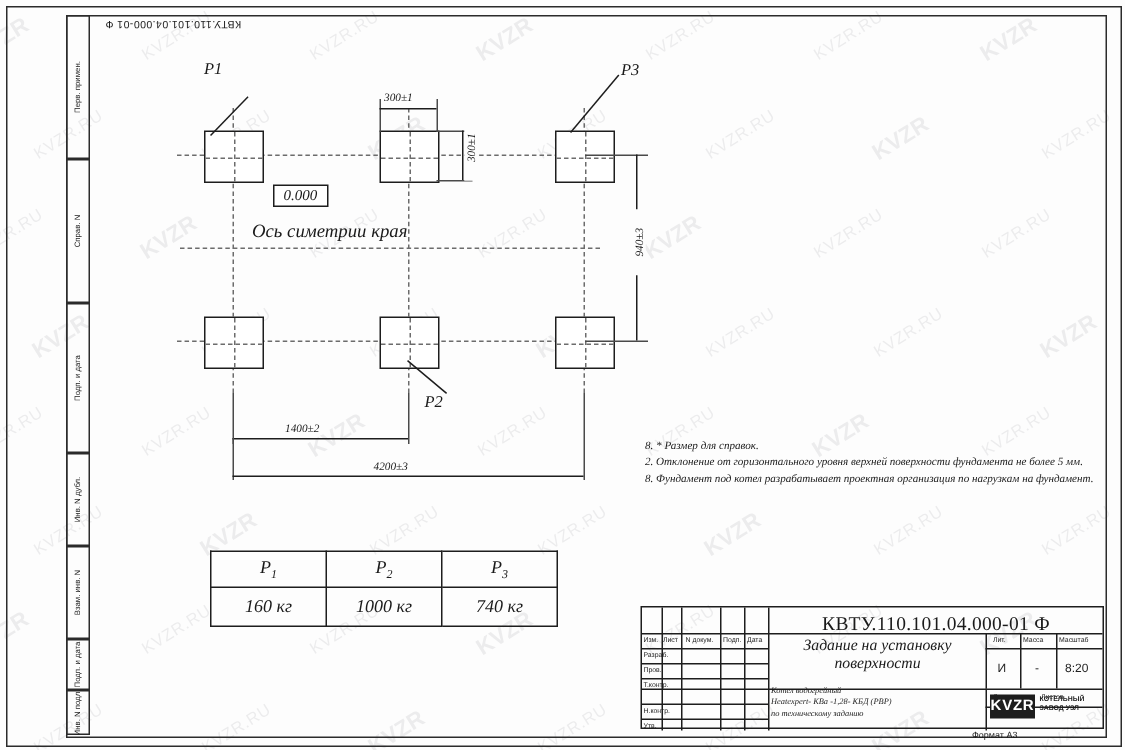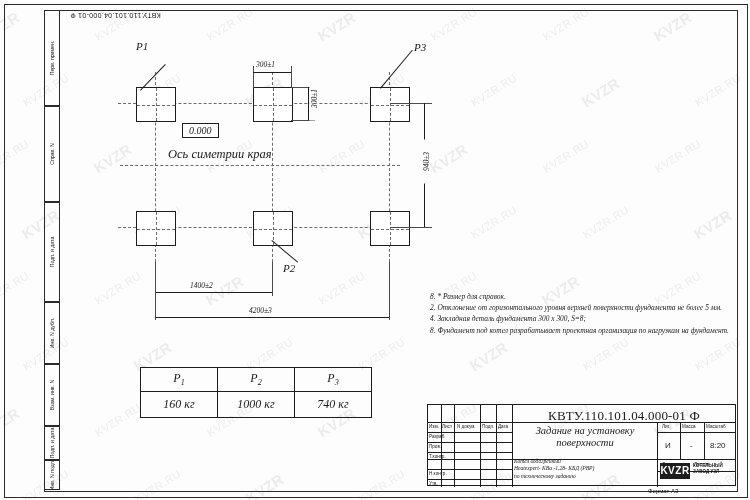--- a/index.html
+++ b/index.html
@@ -231,21 +231,20 @@
   <div class="dimtxt" style="left:188px;top:281px;">1400±2</div>
 
   <div class="ext" style="left:155px;top:292px;height:28px;"></div>
   <div class="ext" style="left:389px;top:262px;height:58px;"></div>
   <div class="dimline" style="left:155px;top:317px;width:234px;"></div>
   <div class="dimtxt" style="left:247px;top:306px;">4200±3</div>
 
   <div class="notes">
     <p>8. * Размер для справок.</p>
     <p>2. Отклонение от горизонтального уровня верхней поверхности фундамента не более 5 мм.</p>
-    <p>4. Закладная деталь фундамента  300 х 300, S=8;</p>
     <p>8. Фундамент под котел разрабатывает проектная организация по нагрузкам на фундамент.</p>
   </div>
 
   <table class="ptable">
     <tbody>
         <tr>
       <td class="hd"><i style="font-style:italic">P</i><span class="sub">1</span></td>
       <td class="hd"><i style="font-style:italic">P</i><span class="sub">2</span></td>
       <td class="hd"><i style="font-style:italic">P</i><span class="sub">3</span></td>
     </tr>

